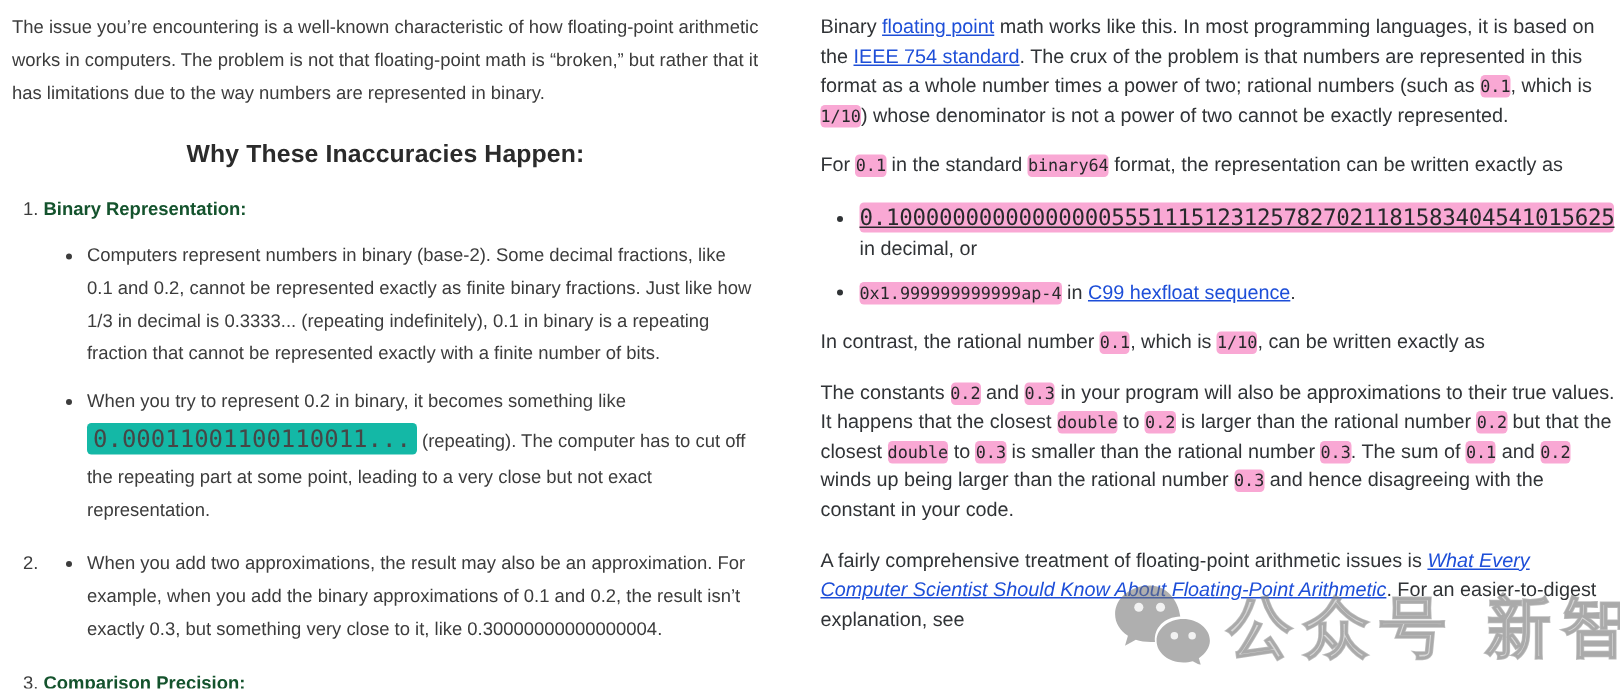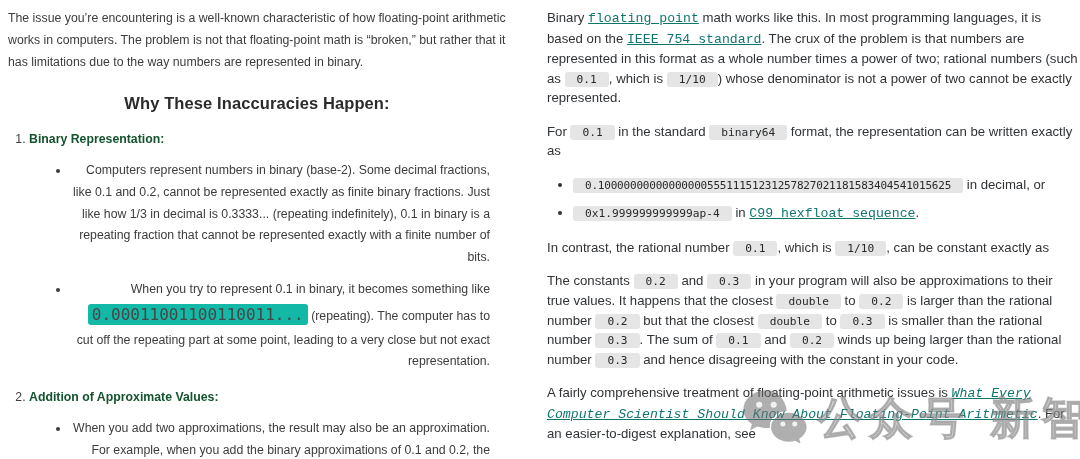--- a/index.html
+++ b/index.html
@@ -13,41 +13,41 @@
     position:absolute;left:8px;top:2px;width:498px;
     font-size:12.3px;line-height:1.78;color:#3c3c3c;
   }
   .col-left p{margin:6px 0 10px;}
   .col-left h3{
     font-size:16.5px;font-weight:700;color:#2b2b2b;margin:15px 0 11px;letter-spacing:.1px;text-align:center;
   }
   .col-left ol{margin:0;padding-left:21px;}
   .col-left ol > li{margin-bottom:2px;}
   .col-left ol > li > strong{font-weight:700;color:#14532d;}
-  .col-left ul{list-style:disc;margin:9px 16px 14px;padding-left:25px;text-align:right;}
+  .col-left ul{list-style:disc;margin:9px 4px 14px;padding-left:25px;}
   .col-left ul > li{margin-bottom:10px;}
   .col-left .inline-code{
     background:#14b8a6;border-radius:3px;padding:1px 4px;
     font-family:"DejaVu Sans Mono",monospace;font-size:16px;color:#464646;
     white-space:nowrap;
   }
   
   .col-right{
     position:absolute;left:547px;top:2px;width:531px;
     font-size:13.2px;line-height:1.48;color:#303336;
   }
   .col-right p{margin:6px 0 14px;}
   .col-right ul{list-style:disc;margin:0 0 14px;padding-left:26px;}
   .col-right ul > li{margin-bottom:9px;}
   .col-right .inline-code{
-    background:#e5e5e5;border-radius:3px;padding:1px 12px;
+    background:#f9a8d4;border-radius:3px;padding:1px 0;
     font-family:"DejaVu Sans Mono",monospace;font-size:11.2px;color:#27292b;
   }
-  .col-right .inline-code.long{font-size:11px;letter-spacing:-0.2px;}
-  a.link{color:#0f766e;text-decoration:underline;cursor:pointer;font-family:Liberation Mono, monospace;}
+  .col-right .inline-code.long{font-size:15px;letter-spacing:-0.2px;text-decoration:underline;}
+  a.link{color:#1d4ed8;text-decoration:underline;cursor:pointer;}
   a.link.italic{font-style:italic;}
   
   .watermark{
     position:absolute;left:742px;top:386px;height:64px;
     display:flex;align-items:center;gap:10px;pointer-events:none;white-space:nowrap;
   }
   .watermark-icon{opacity:.55;flex:0 0 auto;}
   .watermark-text{
     font-size:44px;letter-spacing:7px;font-weight:700;
     color:rgba(148,148,148,0.38);
@@ -56,37 +56,37 @@
 </style>
 </head>
 <body>
 
 <div class="col-left">
     <p><span>The issue you’re encountering is a well-known characteristic of how floating-point arithmetic works in computers. The problem is not that floating-point math is “broken,” but rather that it has limitations due to the way numbers are represented in binary.</span></p>
     <h3>Why These Inaccuracies Happen:</h3>
     <ol>
       <li><strong>Binary Representation:</strong><ul>
           <li><span>Computers represent numbers in binary (base-2). Some decimal fractions, like 0.1 and 0.2, cannot be represented exactly as finite binary fractions. Just like how 1/3 in decimal is 0.3333... (repeating indefinitely), 0.1 in binary is a repeating fraction that cannot be represented exactly with a finite number of bits.</span></li>
-          <li><span>When you try to represent 0.1 in binary, it becomes something like </span><code class="inline-code">0.00011001100110011...</code><span> (repeating). The computer has to cut off the repeating part at some point, leading to a very close but not exact representation.</span></li>
+          <li><span>When you try to represent 0.2 in binary, it becomes something like </span><code class="inline-code">0.00011001100110011...</code><span> (repeating). The computer has to cut off the repeating part at some point, leading to a very close but not exact representation.</span></li>
         </ul></li>
-      <li><strong>Addition of Approximate Values:</strong><ul>
+      <li><ul>
           <li><span>When you add two approximations, the result may also be an approximation. For example, when you add the binary approximations of 0.1 and 0.2, the result isn’t exactly 0.3, but something very close to it, like 0.30000000000000004.</span></li>
         </ul></li>
       <li><strong>Comparison Precision:</strong></li>
     </ol>
   </div>
 
 <div class="col-right">
     <p><span>Binary </span><a class="link" href="#">floating point</a><span> math works like this. In most programming languages, it is based on the </span><a class="link" href="#">IEEE 754 standard</a><span>. The crux of the problem is that numbers are represented in this format as a whole number times a power of two; rational numbers (such as </span><code class="inline-code">0.1</code><span>, which is </span><code class="inline-code">1/10</code><span>) whose denominator is not a power of two cannot be exactly represented.</span></p>
     <p><span>For </span><code class="inline-code">0.1</code><span> in the standard </span><code class="inline-code">binary64</code><span> format, the representation can be written exactly as</span></p>
     <ul>
       <li><code class="inline-code long">0.1000000000000000055511151231257827021181583404541015625</code><span> in decimal, or</span></li>
       <li><code class="inline-code">0x1.999999999999ap-4</code><span> in </span><a class="link" href="#">C99 hexfloat sequence</a><span>.</span></li>
     </ul>
-    <p><span>In contrast, the rational number </span><code class="inline-code">0.1</code><span>, which is </span><code class="inline-code">1/10</code><span>, can be constant exactly as</span></p>
+    <p><span>In contrast, the rational number </span><code class="inline-code">0.1</code><span>, which is </span><code class="inline-code">1/10</code><span>, can be written exactly as</span></p>
     <p><span>The constants </span><code class="inline-code">0.2</code><span> and </span><code class="inline-code">0.3</code><span> in your program will also be approximations to their true values. It happens that the closest </span><code class="inline-code">double</code><span> to </span><code class="inline-code">0.2</code><span> is larger than the rational number </span><code class="inline-code">0.2</code><span> but that the closest </span><code class="inline-code">double</code><span> to </span><code class="inline-code">0.3</code><span> is smaller than the rational number </span><code class="inline-code">0.3</code><span>. The sum of </span><code class="inline-code">0.1</code><span> and </span><code class="inline-code">0.2</code><span> winds up being larger than the rational number </span><code class="inline-code">0.3</code><span> and hence disagreeing with the constant in your code.</span></p>
     <p><span>A fairly comprehensive treatment of floating-point arithmetic issues is </span><a class="link italic" href="#">What Every Computer Scientist Should Know About Floating-Point Arithmetic</a><span>. For an easier-to-digest explanation, see </span></p>
   </div>
 
 <div class="watermark">
   <span class="watermark-icon">
     <svg width="66" height="54" viewBox="0 0 100 82" xmlns="http://www.w3.org/2000/svg">
       <g fill="#6f6f6f">
         <path d="M38 2 C17 2 2 15 2 31 c0 9 5 17 13 22 l-3 10 11 -6 c4.5 1.5 9.5 2.3 15 2.3 1.5 0 3 -.1 4.4 -.2 C41 45 52 34 68 33.5 66 16 53 2 38 2 Z"></path>
         <path d="M71 36 c-15 0 -27 10 -27 22 0 12 12 22 27 22 3.4 0 6.6 -.5 9.6 -1.4 l8.4 4.6 -2.2 -7.6 C93 71.5 98 65 98 58 98 46 86 36 71 36 Z"></path>

